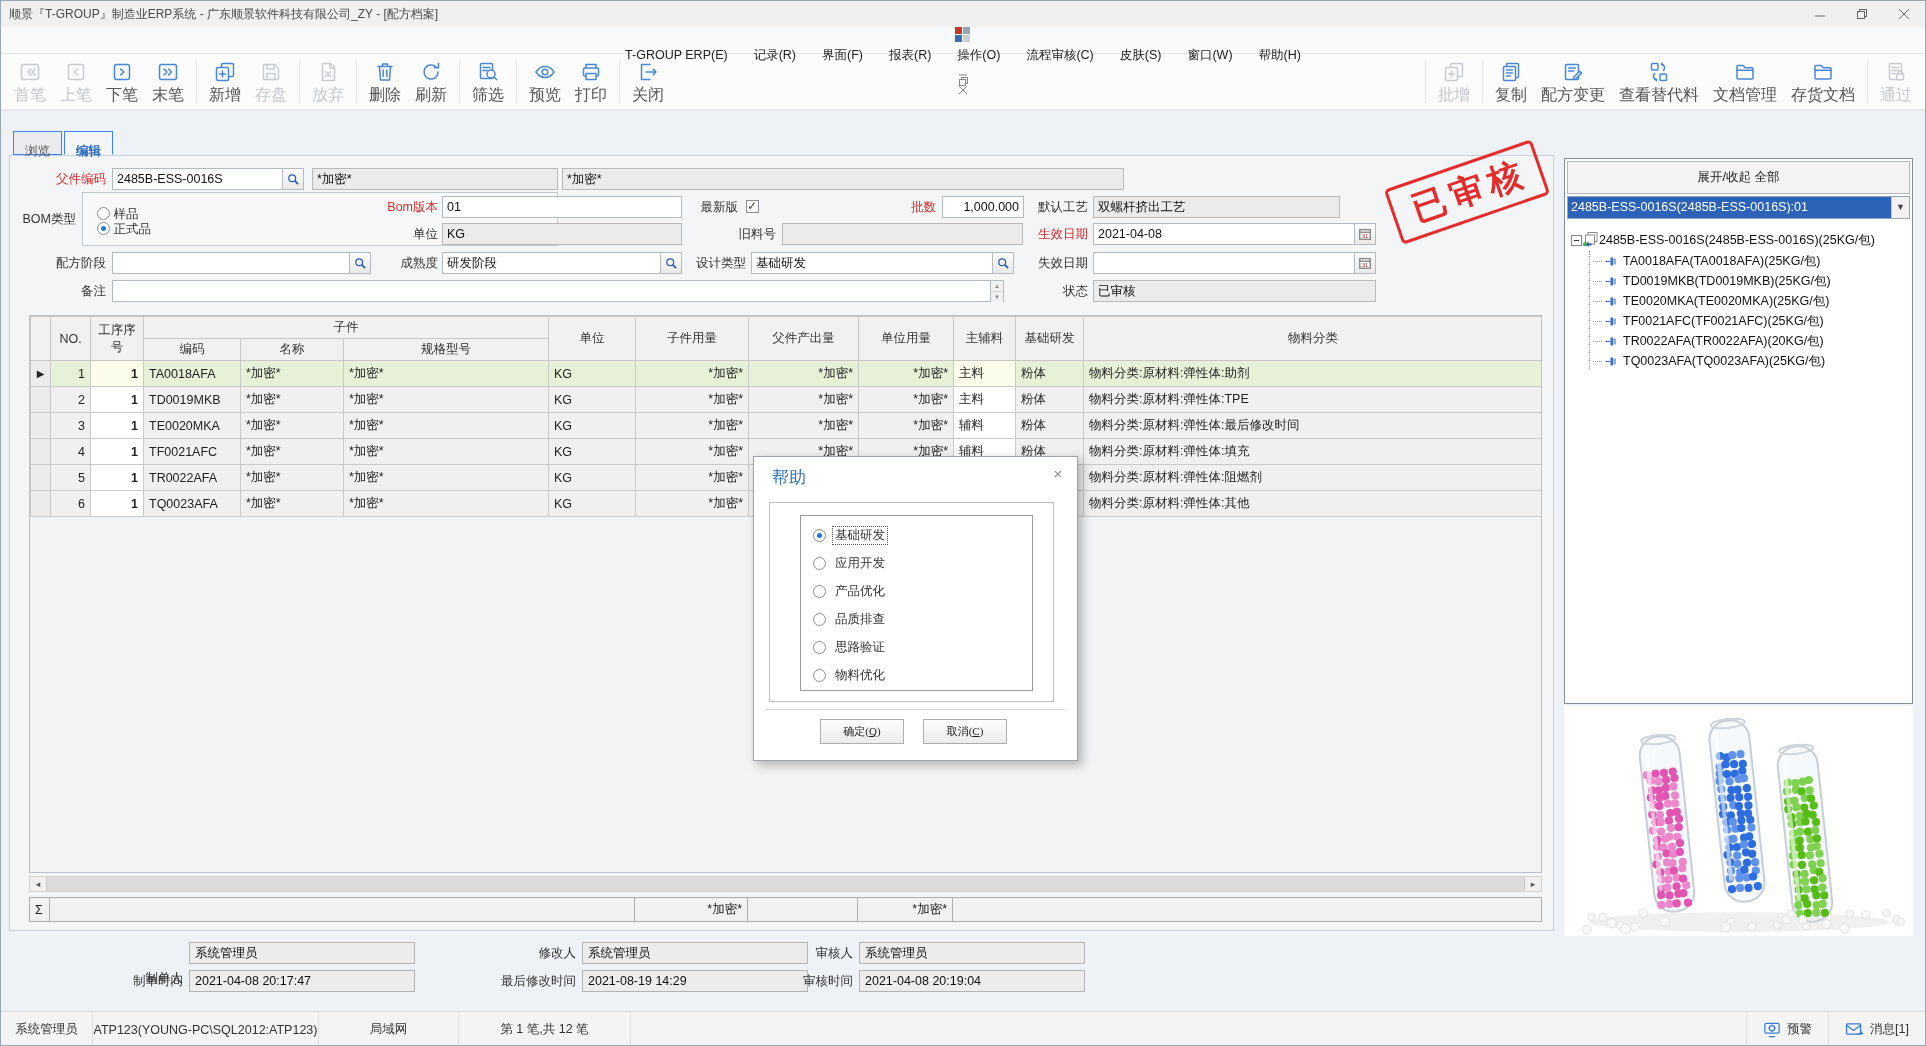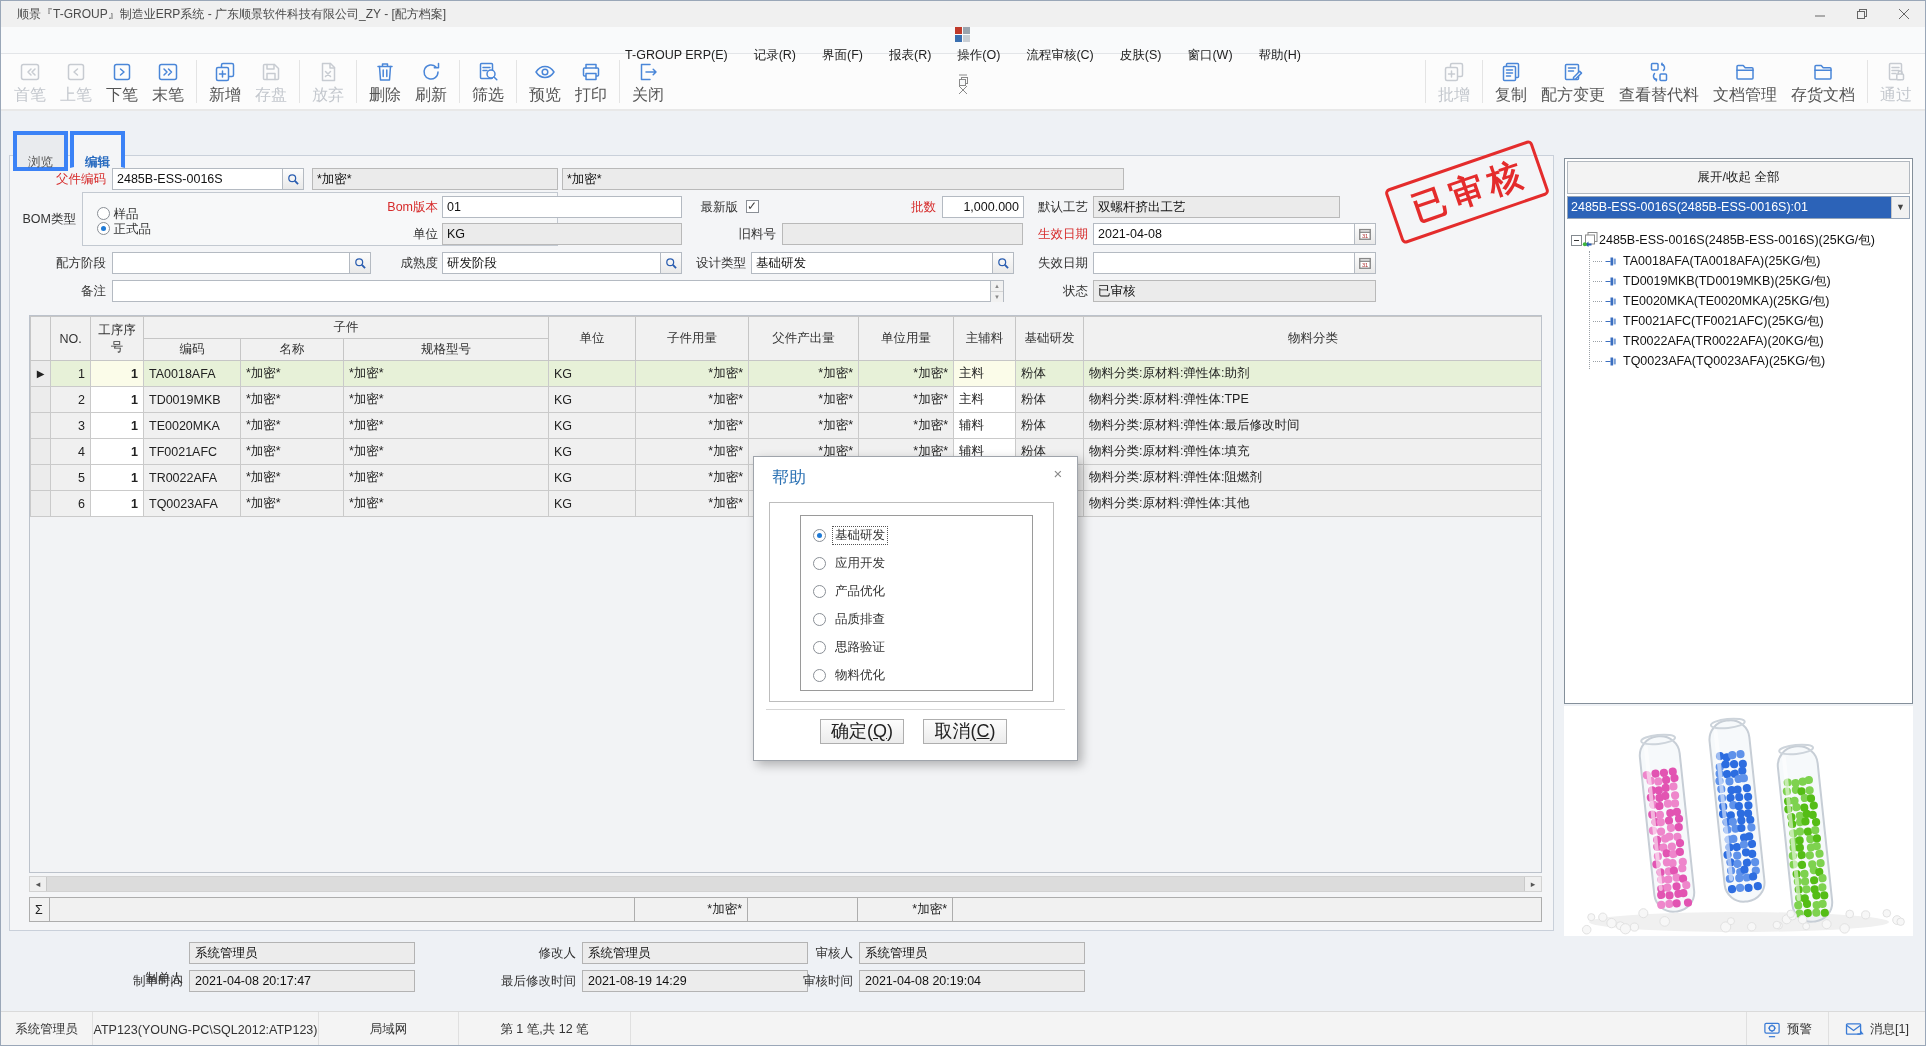--- a/index.html
+++ b/index.html
@@ -1,20 +1,20 @@
 <!DOCTYPE html>
 <html><head>
 <meta charset="utf-8">
 <style>
   *{margin:0;padding:0;box-sizing:border-box;}
   html,body{width:1926px;height:1046px;overflow:hidden;}
   body{font-family:"Liberation Sans",sans-serif;font-size:12.5px;color:#333;background:#eef1f5;border:1px solid #9aa7b8;}
   .abs{position:absolute;}
   
-  .titlebar{height:26px;background:#f0f0f0;display:flex;align-items:center;padding-left:16px;color:#4a4a4a;font-size:12px;}
+  .titlebar{height:26px;background:#f0f0f0;display:flex;align-items:center;padding-left:8px;color:#4a4a4a;font-size:12px;}
   .titlebar .t-spacer{flex:1;}
   .wbtn{width:42px;height:26px;display:flex;align-items:center;justify-content:center;color:#666;}
   .wbtn svg{stroke:#666;}
   
   .menubar{height:27px;background:#f9fafb;border-bottom:1px solid #e3e5e8;display:flex;align-items:center;padding:0 4px;flex-direction:column;}
   .appicon{width:15px;height:15px;margin:0 6px 0 4px;display:grid;grid-template-columns:7px 7px;grid-template-rows:7px 7px;gap:1px;}
   .appicon i{display:block;}
   .menu-item{padding:0 13px;line-height:26px;color:#222;cursor:default;}
   .menubar .m-spacer{flex:1;}
   .mbtn{width:28px;height:22px;display:flex;align-items:center;justify-content:center;}
@@ -25,21 +25,21 @@
   .ticon{color:#4a86d8;height:25px;display:flex;align-items:center;}
   .ticon svg{fill:none;stroke:currentColor;stroke-width:1.5;stroke-linecap:round;stroke-linejoin:round;}
   .tlbl{font-size:16px;color:#555;white-space:nowrap;}
   .tbtn.disabled .ticon{color:#c7cbd1;}
   .tbtn.disabled .tlbl{color:#c3c7cd;}
   .tsep{width:1px;background:#e4e4e4;margin:6px 5px;}
   .tb-right{margin-left:auto;display:flex;align-items:stretch;}
   
   .workspace{position:relative;height:900px;background:#eef1f5;}
   
-  .tab{display:inline-block;height:24px;line-height:23px;padding:16px 11px;border:4px solid #3b82f6;background:#e9ebee;color:#555;margin-right:2px;cursor:pointer;}
+  .tab{display:inline-block;height:24px;line-height:23px;padding:8px 11px;border:1px solid #3b82f6;background:#e9ebee;color:#555;margin-right:2px;cursor:pointer;}
   .tab.active{background:#f4f5f7;color:#2a6cc0;font-weight:bold;border-bottom:1px solid #f4f5f7;}
   
   .card{position:absolute;left:8px;top:44px;width:1545px;height:776px;background:#f4f5f7;border:1px solid #c9d0da;}
   .f-lbl{position:absolute;height:22px;line-height:22px;text-align:right;color:#333;white-space:nowrap;}
   .red{color:#d62b2b;}
   .fld{position:absolute;height:22px;display:flex;}
   .fld input{flex:1;min-width:0;height:22px;border:1px solid #b4bac2;background:#fff;padding:0 4px;font-size:12.5px;color:#111;font-family:inherit;}
   .fld input.ro{background:#ebebeb;border-color:#b9b9b9;}
   .fld input.num{text-align:right;}
   .mini-btn{width:21px;height:22px;border:1px solid #b4bac2;border-left:none;background:linear-gradient(#fdfdfd,#e9e9e9);display:flex;align-items:center;justify-content:center;cursor:pointer;}
@@ -75,21 +75,21 @@
   
   .dialog{position:absolute;left:752px;top:345px;width:325px;height:305px;background:#fff;border:1px solid #9fa4ab;box-shadow:4px 4px 10px rgba(0,0,0,.28);z-index:10;}
   .dlg-title{position:absolute;left:18px;top:9px;font-family:"Liberation Serif",serif;font-size:17px;color:#2f74b5;}
   .dlg-close{position:absolute;right:10px;top:8px;color:#888;font-size:15px;width:18px;text-align:center;cursor:pointer;}
   .dlg-group{position:absolute;left:15px;top:45px;width:285px;height:200px;border:1px solid #bdbdbd;}
   .dlg-list{position:absolute;left:30px;top:12px;width:233px;height:176px;border:1px solid #9a9a9a;background:#fff;padding:5px 0 0 12px;}
   .opt{height:28px;display:flex;align-items:center;gap:7px;cursor:pointer;}
   .opt .lab{padding:0 2px;}
   .opt.focus .lab{outline:1px dotted #555;}
   .dlg-divider{position:absolute;left:12px;right:12px;top:252px;border-top:1px solid #d6d6d6;border-bottom:1px solid #fff;}
-  .dlg-btn{position:absolute;top:262px;width:84px;height:25px;background:linear-gradient(#fdfdfd,#ebebeb);border:1px solid #aeaeae;font-size:18px;color:#222;text-align:center;line-height:23px;cursor:pointer;font-family:Liberation Sans, sans-serif;}
+  .dlg-btn{position:absolute;top:262px;width:84px;height:25px;background:linear-gradient(#fdfdfd,#ebebeb);border:1px solid #aeaeae;font-size:11px;color:#222;text-align:center;line-height:23px;cursor:pointer;font-family:Liberation Serif, serif;}
   
   .sidepanel{position:absolute;left:1563px;top:47px;width:349px;height:546px;background:#fff;border:1px solid #848f9a;z-index:4;}
   .expand-btn{margin:2px;height:33px;border:1px solid #b2b8bf;background:#f3f3f3;display:flex;align-items:center;justify-content:center;cursor:pointer;color:#222;}
   .combo{margin:2px;height:23px;border:1px solid #96a5b8;display:flex;}
   .combo .val{flex:1;background:#2c63b8;color:#fff;padding:3px 3px 0 3px;font-size:12.5px;white-space:nowrap;overflow:hidden;}
   .combo .drop{width:18px;background:#f1f1f1;border-left:1px solid #c6c6c6;color:#444;font-size:9px;text-align:center;line-height:21px;cursor:pointer;}
   .tree{position:relative;padding:8px 4px;font-size:12.5px;color:#111;}
   .tree-root{display:flex;align-items:center;gap:0;height:22px;cursor:pointer;}
   .minusbox{width:11px;height:11px;border:1px solid #848a90;background:#fff;position:relative;flex:0 0 11px;margin-left:2px;}
   .minusbox::after{content:'';position:absolute;left:2px;top:4px;width:5px;height:1px;background:#333;}

